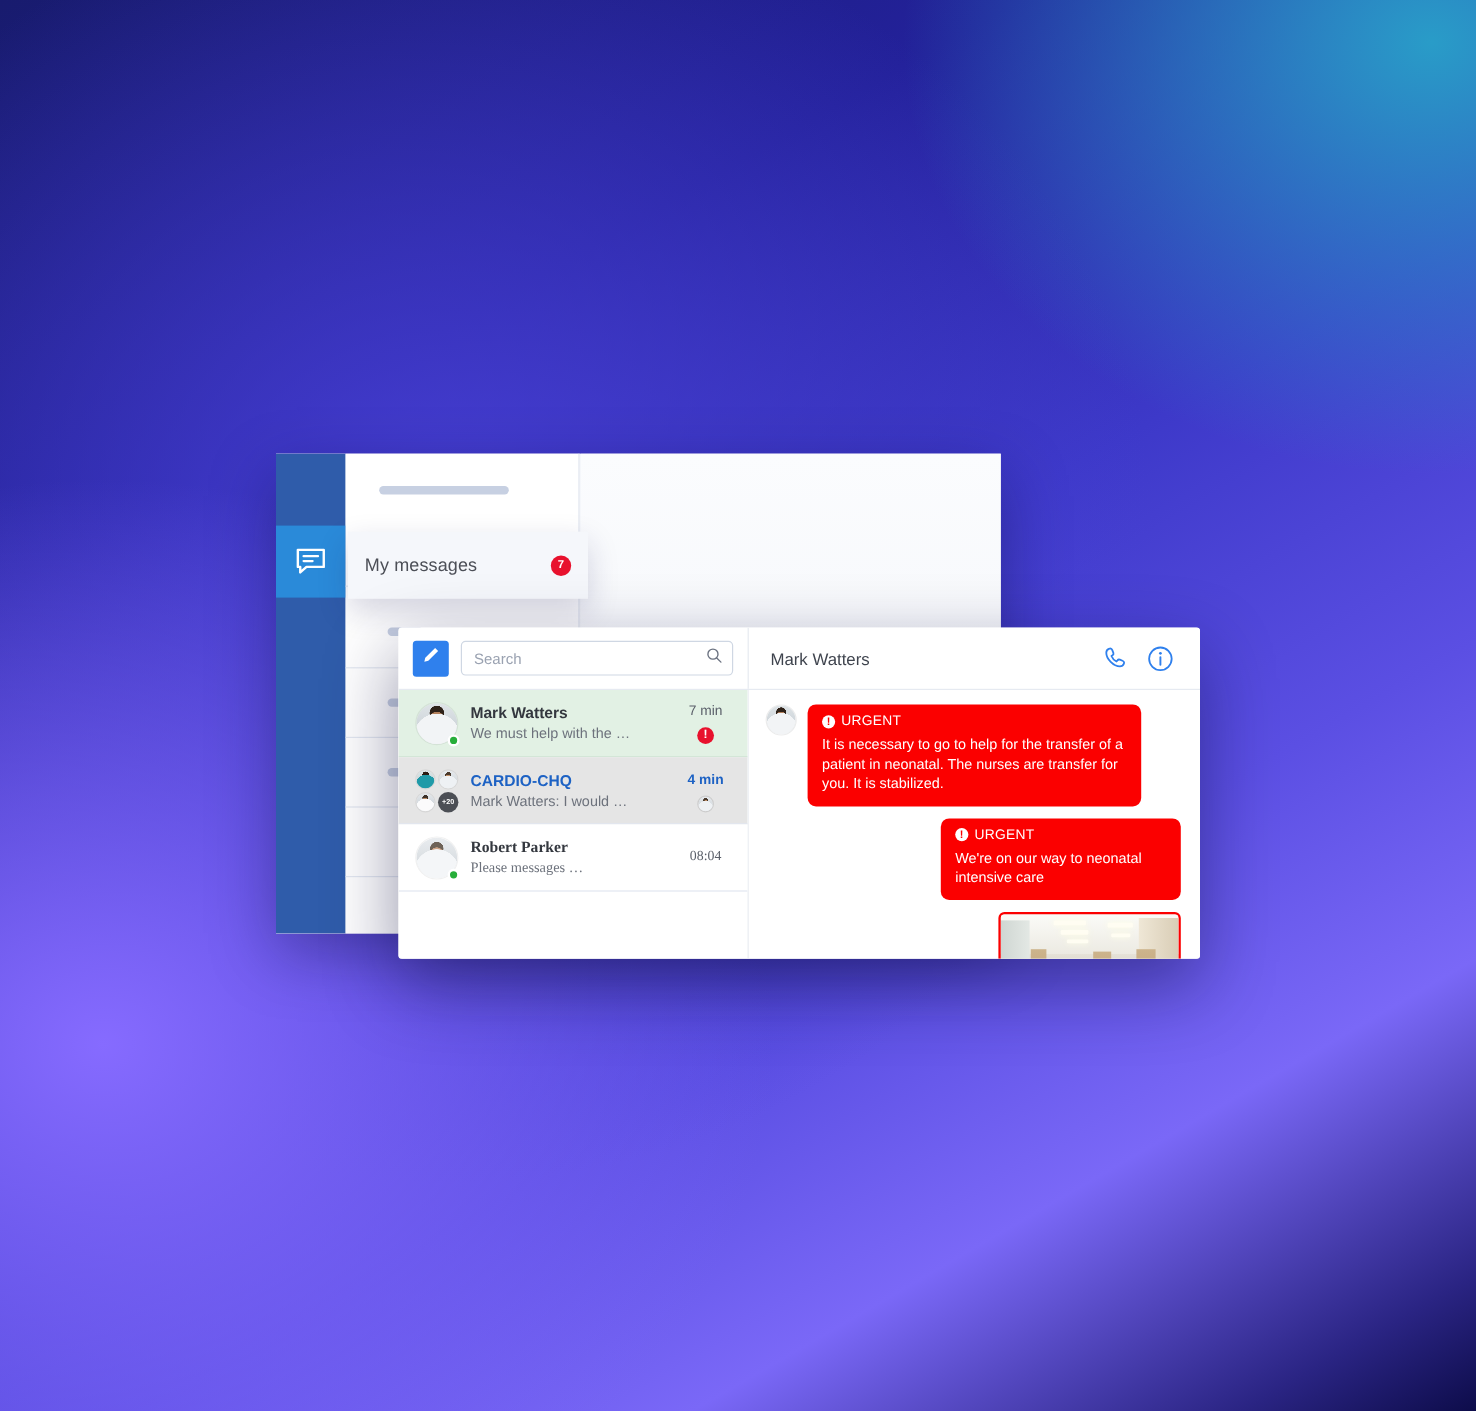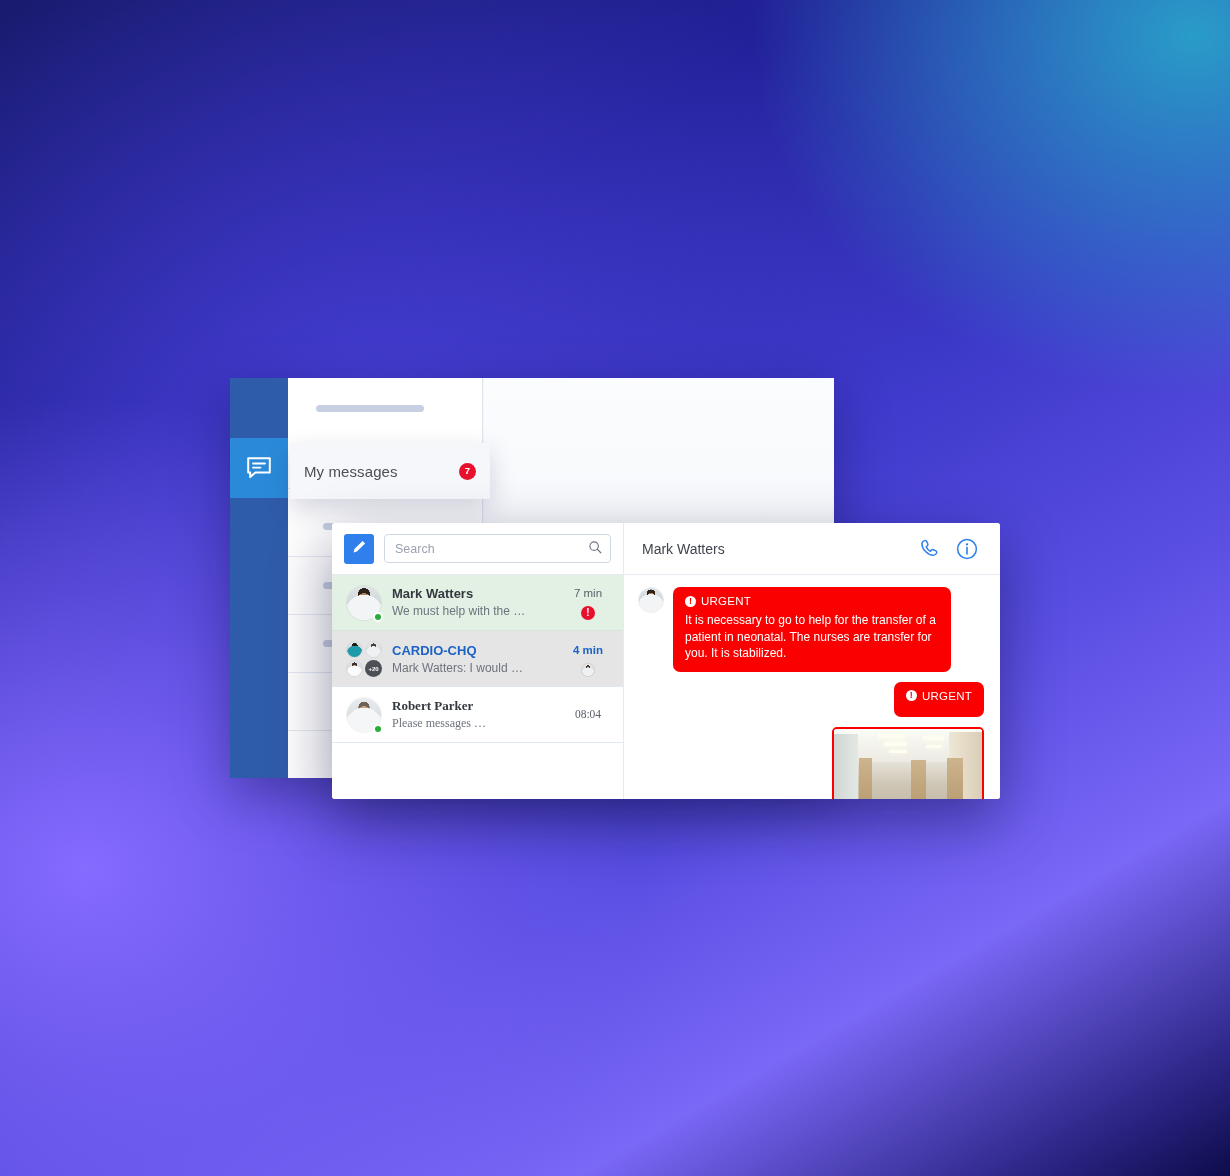--- a/index.html
+++ b/index.html
@@ -517,20 +517,21 @@
             <div class="bubble-text">It is necessary to go to help for the transfer of a patient in neonatal. The nurses are transfer for you. It is stabilized.</div>
           </div>
         </div>
 
         <div class="msg-row outgoing">
           <div class="bubble" style="max-width:200px;">
             <div class="bubble-urgent-label">
               <span class="excl-icon">!</span>
               <span>URGENT</span>
             </div>
+            <div class="bubble-text">We're on our way to neonatal intensive care</div>
           </div>
         </div>
 
         <div class="msg-row outgoing">
           <div class="photo-bubble">
             <span class="ph ph-corridor"></span>
             <span class="corridor-ceiling"></span>
             <span class="corr-light" style="left:30%; top:6%;  width:18%; height:4px;"></span>
             <span class="corr-light" style="left:34%; top:15%; width:15%; height:4px;"></span>
             <span class="corr-light" style="left:37%; top:24%; width:12%; height:3px;"></span>

